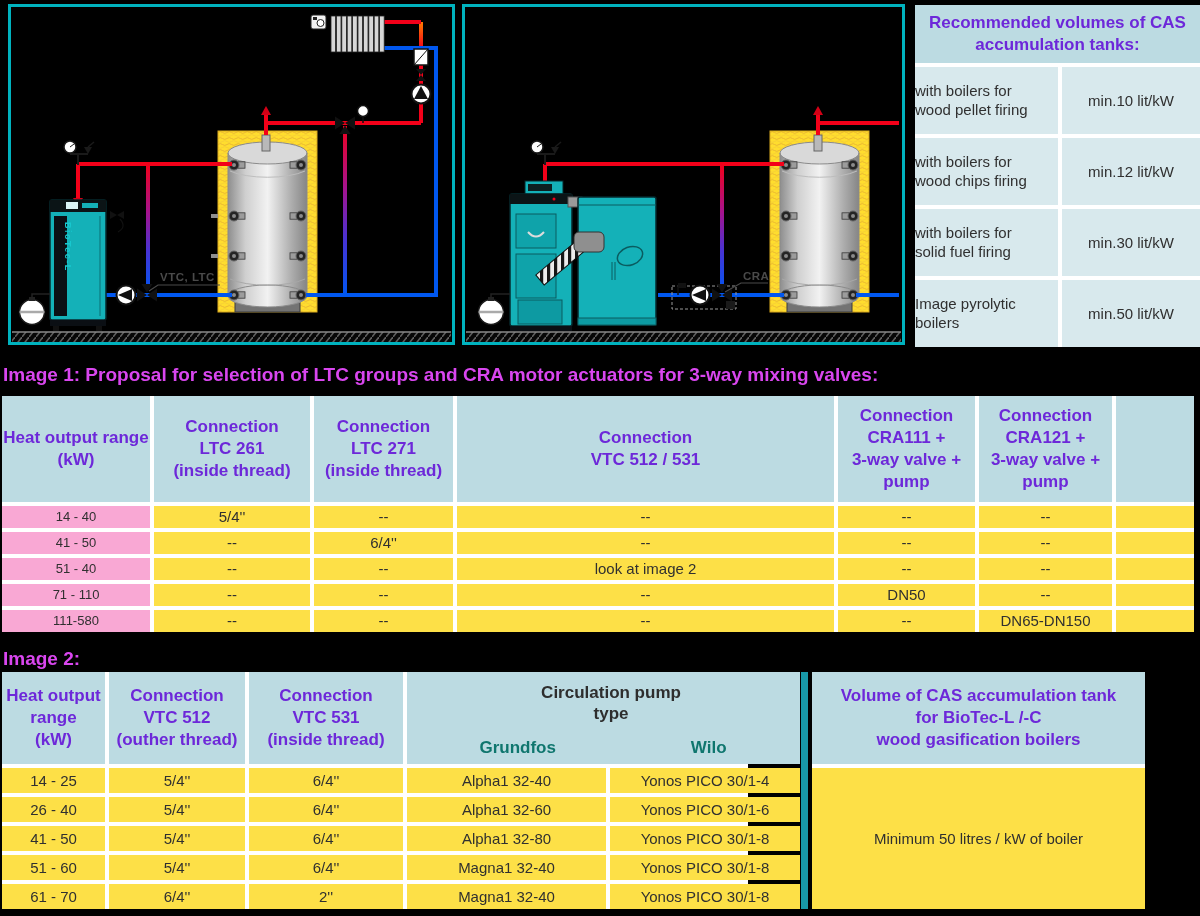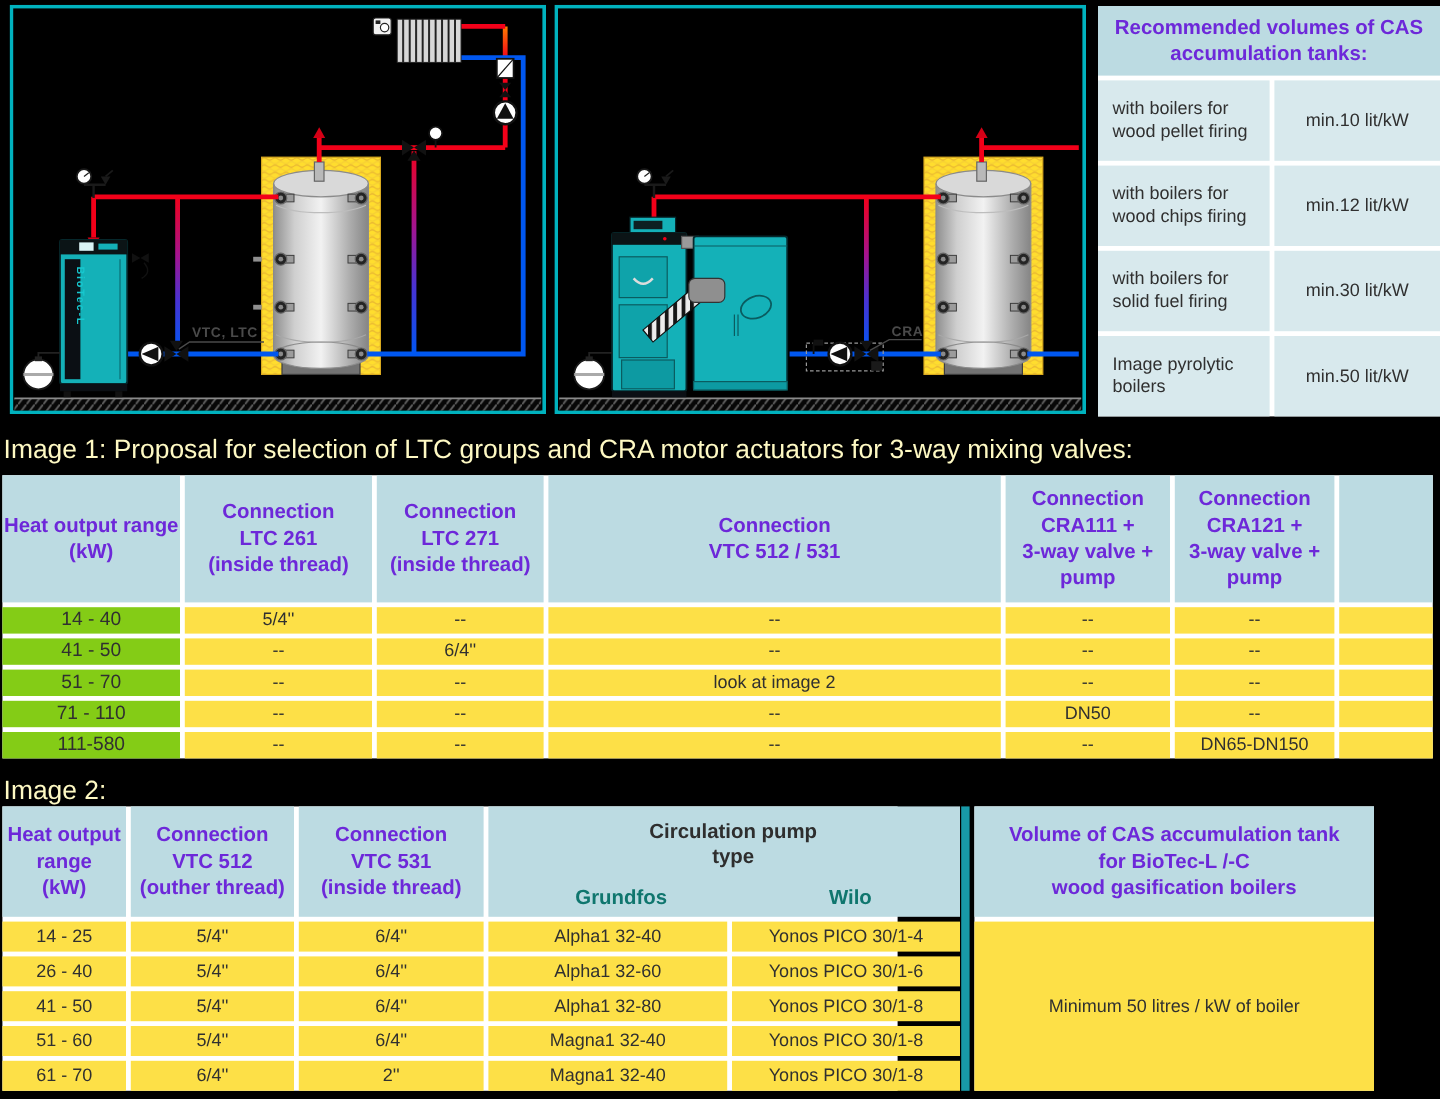--- a/index.html
+++ b/index.html
@@ -1,31 +1,31 @@
 <!DOCTYPE html>
 <html><head>
 <meta charset="utf-8">
 <style>
   html,body{margin:0;padding:0}
   body{width:1200px;height:916px;background:#000;position:relative;overflow:hidden;
        font-family:"Liberation Sans",sans-serif;color:#303030}
   .abs{position:absolute}
   .pre{white-space:pre-line}
-  .caption{position:absolute;left:3px;color:#fef9c3;font-weight:normal;font-size:22px;line-height:26px}
+  .caption{position:absolute;left:3px;color:#d946ef;font-weight:bold;font-size:19px;line-height:26px}
   
   .cell{display:flex;align-items:center;justify-content:center;text-align:center;box-sizing:border-box}
   .hd{background:#bcdbe2;font-weight:bold;font-size:17px;line-height:1.28;color:#6d28d9}
-  .c1{background:#84cc16;font-size:16px}
+  .c1{background:#f9a8d4;font-size:13px}
   .cl{background:#fde047;font-size:15px}
   .cas-grid{position:absolute;left:915px;top:5px;width:285px;height:342px;display:grid;
             grid-template-columns:143px 138px;grid-template-rows:58px 67px 67px 67px 67px;
             gap:4px;background:#fff}
   .cas-grid .hd{grid-column:1/3}
   .cas-label{background:#d8e9ed;font-size:15px;line-height:1.22;justify-content:flex-start;
-             text-align:left;padding-left:12px}
+             text-align:left;}
   .cas-val{background:#d8e9ed;font-size:15px}
   .img1-grid{position:absolute;left:2px;top:396px;width:1192px;display:grid;
              grid-template-columns:148px 156px 139px 377px 137px 133px 78px;
              grid-template-rows:106px repeat(5,22px);gap:4px;background:#fff}
   .img1-grid .cell{line-height:22px}
   .img2-wrap{position:absolute;left:2px;top:672px;width:1196px;height:237px}
   .img2-grid{position:absolute;left:0;top:0;width:746px;display:grid;
              grid-template-columns:103px 136px 154px 199px 190px;
              grid-template-rows:92px repeat(5,25px);gap:4px;background:#fff}
   .pg{grid-column:4/6;background:#bcdbe2;display:flex;flex-direction:column;
@@ -355,21 +355,21 @@
   <div class="cell cl"></div>
 
   <div class="cell c1">41 - 50</div>
   <div class="cell cl">--</div>
   <div class="cell cl">6/4''</div>
   <div class="cell cl">--</div>
   <div class="cell cl">--</div>
   <div class="cell cl">--</div>
   <div class="cell cl"></div>
 
-  <div class="cell c1">51 - 70</div>
+  <div class="cell c1">51 - 40</div>
   <div class="cell cl">--</div>
   <div class="cell cl">--</div>
   <div class="cell cl">look at image 2</div>
   <div class="cell cl">--</div>
   <div class="cell cl">--</div>
   <div class="cell cl"></div>
 
   <div class="cell c1">71 - 110</div>
   <div class="cell cl">--</div>
   <div class="cell cl">--</div>

